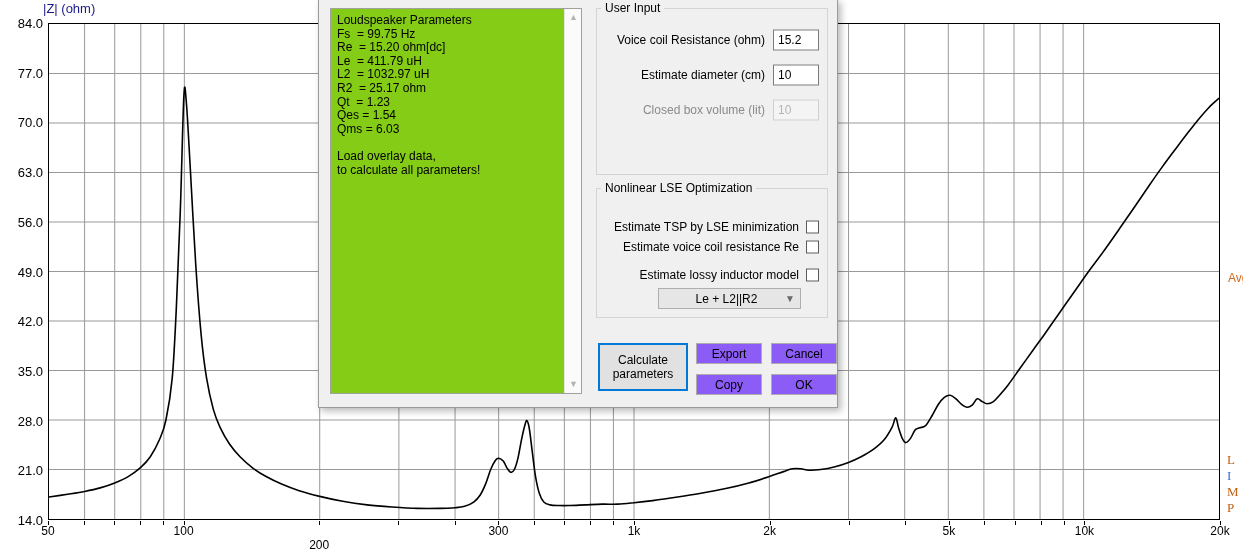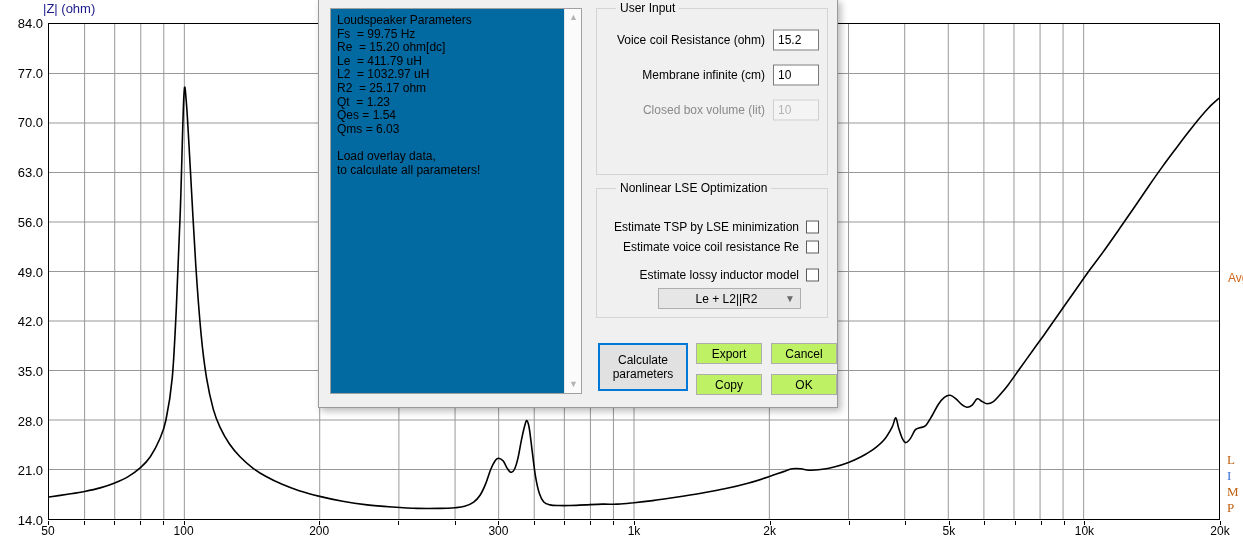--- a/index.html
+++ b/index.html
@@ -52,21 +52,21 @@
     position:absolute;left:318px;top:-1px;width:520px;height:409px;
     background:#f0f0f0;border:1px solid #9a9a9a;border-top:none;
     box-sizing:border-box;
     box-shadow:3px 3px 7px rgba(0,0,0,.28);
     font-size:12px;color:#000;
   }
 
   
   #params-box{
     position:absolute;left:11px;top:9px;width:252px;height:386px;
-    background:#0369a1;border:1px solid #a0a0a0;box-sizing:border-box;
+    background:#84cc16;border:1px solid #a0a0a0;box-sizing:border-box;
     overflow:hidden;
   }
   #params-text{
     position:absolute;left:6px;top:5px;right:20px;
     font-size:12px;line-height:13.6px;color:#000;white-space:pre-wrap;
   }
   #params-scrollbar{
     position:absolute;right:0;top:0;width:17px;height:100%;
     background:#fbfbfb;border-left:1px solid #e6e6e6;box-sizing:border-box;
   }
@@ -77,21 +77,21 @@
   }
   .sb-up{top:0;}
   .sb-down{bottom:0;}
 
   
   .groupbox{
     position:absolute;border:1px solid #d4d4d4;box-sizing:border-box;
     background:transparent;
   }
   .group-title{
-    position:absolute;top:-8px;left:19px;background:#f0f0f0;
+    position:absolute;top:-8px;left:4px;background:#f0f0f0;
     padding:0 4px;font-size:12px;color:#000;white-space:nowrap;
   }
   #group-user-input{left:277px;top:9px;width:232px;height:167px;}
   #group-lse{left:277px;top:189px;width:232px;height:130px;}
 
   .field-row{position:absolute;left:0;width:100%;height:22px;}
   .field-label{
     position:absolute;right:62px;top:50%;transform:translateY(-50%);
     font-size:12px;text-align:right;white-space:nowrap;color:#000;
   }
@@ -123,21 +123,21 @@
     display:flex;align-items:center;justify-content:center;
   }
   #model-select .sel-text{flex:1;text-align:center;padding-left:14px;}
   #model-select .sel-caret{
     width:20px;text-align:center;color:#6a6a6a;font-size:10px;
   }
 
   
   .btn{
     position:absolute;box-sizing:border-box;
-    background:#bef264;border:1px solid #adadad;
+    background:#8b5cf6;border:1px solid #adadad;
     font-family:"Liberation Sans","DejaVu Sans",sans-serif;
     font-size:12px;color:#000;
     display:flex;align-items:center;justify-content:center;text-align:center;
     line-height:14px;
   }
   #btn-calculate{
     left:279px;top:344px;width:90px;height:48px;
     border:2px solid #0078d7;background:#e1e1e1;
   }
   #btn-export{left:377px;top:344px;width:66px;height:21px;}
@@ -202,21 +202,21 @@
         <line x1="1034.6437453015408" x2="1034.6437453015408" y1="0" y2="495" stroke="#999" stroke-width="1" vector-effect="non-scaling-stroke"></line>
       </svg>
     <svg id="curve-svg" viewBox="0 0 1170 495" preserveAspectRatio="none">
         <path d="M 0.00 473.08 C 3.10 472.61, 12.68 471.19, 18.61 470.25 C 24.55 469.31, 30.17 468.48, 35.60 467.42 C 41.04 466.36, 46.22 465.30, 51.23 463.89 C 56.25 462.47, 61.05 460.82, 65.71 458.94 C 70.36 457.05, 74.83 455.16, 79.18 452.57 C 83.52 449.98, 88.09 446.68, 91.78 443.38 C 95.47 440.08, 98.21 437.37, 101.31 432.77 C 104.41 428.17, 107.79 421.93, 110.39 415.80 C 113.00 409.67, 114.79 406.37, 116.94 396.00 C 119.09 385.63, 121.53 372.43, 123.27 353.57 C 125.01 334.71, 126.03 311.14, 127.38 282.86 C 128.74 254.57, 130.16 218.98, 131.41 183.86 C 132.66 148.74, 133.89 89.81, 134.87 72.13 C 135.85 54.45, 136.26 66.24, 137.30 77.79 C 138.34 89.34, 139.56 114.32, 141.13 141.43 C 142.70 168.54, 144.89 212.14, 146.73 240.43 C 148.58 268.71, 150.39 292.29, 152.18 311.14 C 153.98 330.00, 155.46 341.20, 157.49 353.57 C 159.51 365.95, 162.09 377.14, 164.34 385.39 C 166.58 393.64, 168.27 397.30, 170.96 403.07 C 173.65 408.85, 177.14 415.09, 180.49 420.04 C 183.83 424.99, 187.15 428.76, 191.05 432.77 C 194.94 436.78, 199.49 440.79, 203.83 444.09 C 208.18 447.39, 212.24 449.86, 217.12 452.57 C 222.01 455.28, 227.64 457.99, 233.15 460.35 C 238.65 462.71, 243.88 464.71, 250.14 466.71 C 256.40 468.72, 263.45 470.60, 270.71 472.37 C 277.98 474.14, 285.81 475.91, 293.71 477.32 C 301.62 478.74, 309.89 479.91, 318.15 480.86 C 326.41 481.80, 334.88 482.39, 343.27 482.98 C 351.66 483.57, 360.57 484.16, 368.50 484.39 C 376.43 484.63, 384.58 484.51, 390.84 484.39 C 397.11 484.28, 401.94 484.04, 406.07 483.69 C 410.19 483.33, 412.49 483.21, 415.60 482.27 C 418.70 481.33, 422.08 479.91, 424.68 478.03 C 427.29 476.14, 429.22 474.02, 431.23 470.96 C 433.23 467.89, 434.99 463.89, 436.73 459.64 C 438.47 455.40, 440.04 449.39, 441.67 445.50 C 443.30 441.61, 445.17 438.19, 446.49 436.31 C 447.82 434.42, 448.35 434.07, 449.64 434.19 C 450.94 434.30, 452.87 435.36, 454.28 437.01 C 455.68 438.66, 456.81 442.20, 458.05 444.09 C 459.30 445.97, 460.53 448.09, 461.76 448.33 C 462.98 448.56, 464.19 447.86, 465.39 445.50 C 466.60 443.14, 467.79 439.14, 468.96 434.19 C 470.14 429.24, 471.31 421.34, 472.47 415.80 C 473.63 410.26, 475.00 404.13, 475.91 400.95 C 476.83 397.77, 477.22 396.12, 477.95 396.71 C 478.68 397.30, 479.41 399.30, 480.30 404.49 C 481.19 409.67, 482.24 419.81, 483.28 427.82 C 484.32 435.84, 485.36 445.62, 486.54 452.57 C 487.73 459.52, 489.01 465.30, 490.39 469.54 C 491.76 473.79, 493.03 476.14, 494.77 478.03 C 496.52 479.91, 498.39 480.27, 500.88 480.86 C 503.36 481.45, 506.36 481.45, 509.69 481.56 C 513.02 481.68, 516.39 481.68, 520.85 481.56 C 525.32 481.45, 531.08 481.09, 536.48 480.86 C 541.88 480.62, 547.89 480.27, 553.26 480.15 C 558.64 480.03, 563.43 480.39, 568.72 480.15 C 574.01 479.91, 579.18 479.32, 585.00 478.74 C 590.82 478.15, 596.35 477.56, 603.61 476.61 C 610.87 475.67, 620.73 474.26, 628.57 473.08 C 636.42 471.90, 642.67 470.96, 650.71 469.54 C 658.74 468.13, 668.60 466.36, 676.78 464.59 C 684.96 462.82, 692.52 460.94, 699.78 458.94 C 707.04 456.93, 714.57 454.46, 720.36 452.57 C 726.14 450.69, 730.65 448.92, 734.48 447.62 C 738.31 446.32, 740.46 445.26, 743.36 444.79 C 746.25 444.32, 749.08 444.56, 751.85 444.79 C 754.62 445.03, 756.70 446.09, 759.99 446.21 C 763.28 446.32, 767.24 446.09, 771.59 445.50 C 775.94 444.91, 781.40 443.85, 786.06 442.67 C 790.72 441.49, 795.19 440.08, 799.53 438.43 C 803.88 436.78, 808.06 434.89, 812.14 432.77 C 816.21 430.65, 820.14 428.53, 823.98 425.70 C 827.81 422.87, 831.95 419.57, 835.14 415.80 C 838.33 412.03, 841.18 406.72, 843.11 403.07 C 845.04 399.42, 845.61 393.64, 846.72 393.88 C 847.83 394.11, 848.68 401.07, 849.76 404.49 C 850.85 407.90, 852.10 412.03, 853.26 414.39 C 854.41 416.74, 855.32 418.63, 856.69 418.63 C 858.06 418.63, 859.90 416.51, 861.48 414.39 C 863.06 412.26, 864.63 407.67, 866.17 405.90 C 867.71 404.13, 869.01 404.49, 870.74 403.78 C 872.47 403.07, 874.49 403.66, 876.53 401.66 C 878.57 399.65, 880.88 395.29, 883.00 391.76 C 885.13 388.22, 887.21 383.51, 889.27 380.44 C 891.33 377.38, 893.35 374.90, 895.34 373.37 C 897.34 371.84, 899.30 371.01, 901.23 371.25 C 903.16 371.49, 905.07 373.25, 906.95 374.79 C 908.82 376.32, 910.67 379.03, 912.50 380.44 C 914.33 381.86, 916.12 383.15, 917.90 383.27 C 919.68 383.39, 921.43 382.56, 923.15 381.15 C 924.88 379.74, 926.59 375.38, 928.27 374.79 C 929.95 374.20, 931.62 376.79, 933.26 377.61 C 934.90 378.44, 936.26 379.74, 938.12 379.74 C 939.98 379.74, 942.35 379.03, 944.42 377.61 C 946.49 376.20, 948.04 374.08, 950.52 371.25 C 953.01 368.42, 956.00 365.00, 959.33 360.64 C 962.66 356.28, 966.45 350.74, 970.49 345.09 C 974.54 339.43, 979.37 332.59, 983.61 326.70 C 987.84 320.81, 991.54 315.86, 995.89 309.73 C 1000.24 303.60, 1004.89 296.76, 1009.68 289.93 C 1014.47 283.09, 1019.82 275.55, 1024.63 268.71 C 1029.43 261.88, 1033.74 255.51, 1038.51 248.91 C 1043.28 242.31, 1047.97 236.42, 1053.26 229.11 C 1058.55 221.81, 1064.81 212.85, 1070.25 205.07 C 1075.68 197.29, 1080.86 189.75, 1085.88 182.44 C 1090.89 175.14, 1095.69 167.95, 1100.35 161.23 C 1105.01 154.51, 1109.48 148.15, 1113.82 142.14 C 1118.17 136.13, 1122.35 130.59, 1126.43 125.16 C 1130.50 119.74, 1134.43 114.56, 1138.26 109.61 C 1142.10 104.66, 1145.81 99.83, 1149.43 95.46 C 1153.05 91.10, 1156.55 86.98, 1159.98 83.44 C 1163.41 79.91, 1168.33 75.78, 1170.00 74.25" fill="none" stroke="#000000" stroke-width="1.6" stroke-linejoin="round" stroke-linecap="round" vector-effect="non-scaling-stroke"></path>
       </svg>
   </div>
 
   <div id="xlabels">
       <div class="xlabel" style="left: 0px;">50</div>
       <div class="xlabel" style="left: 135.588px;">100</div>
-      <div class="xlabel" style="left: 271.175px;">200</div>
+      <div class="xlabel" style="left: 271.175px; margin-top: 14px;">200</div>
       <div class="xlabel" style="left: 450.412px;">300</div>
       <div class="xlabel" style="left: 586px;">1k</div>
       <div class="xlabel" style="left: 721.588px;">2k</div>
       <div class="xlabel" style="left: 900.825px;">5k</div>
       <div class="xlabel" style="left: 1036.41px;">10k</div>
       <div class="xlabel" style="left: 1172px;">20k</div>
       <div class="xtick" style="left: 0px; height: 4px; top: 0px; background: rgb(0, 0, 0); position: absolute;"></div>
       <div class="xtick" style="left: 35.6642px; height: 4px; top: 0px; background: rgb(0, 0, 0); position: absolute;"></div>
       <div class="xtick" style="left: 65.8179px; height: 4px; top: 0px; background: rgb(0, 0, 0); position: absolute;"></div>
       <div class="xtick" style="left: 91.9382px; height: 4px; top: 0px; background: rgb(0, 0, 0); position: absolute;"></div>
@@ -286,21 +286,21 @@
 
   <div class="groupbox" id="group-user-input">
     <div class="group-title">User Input</div>
 
     <div class="field-row" style="top:20px;">
       <div class="field-label">Voice coil Resistance (ohm)</div>
       <div class="field-input">15.2</div>
     </div>
 
     <div class="field-row" style="top:55px;">
-      <div class="field-label">Membrane infinite (cm)</div>
+      <div class="field-label">Estimate diameter (cm)</div>
       <div class="field-input">10</div>
     </div>
 
     <div class="field-row" style="top:90px;">
       <div class="field-label dim">Closed box volume (lit)</div>
       <div class="field-input disabled">10</div>
     </div>
 
   </div>
 

